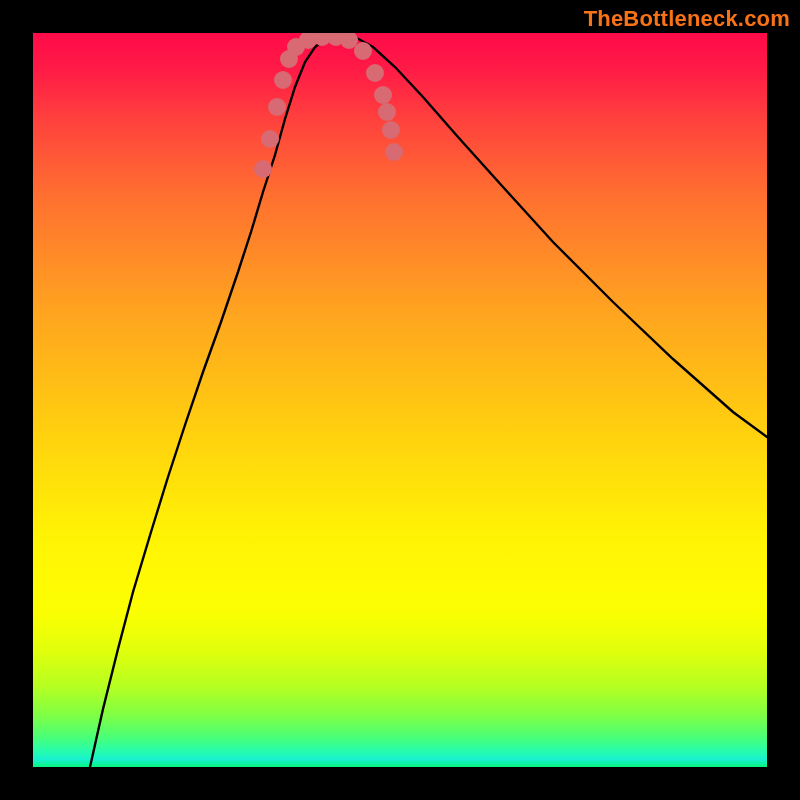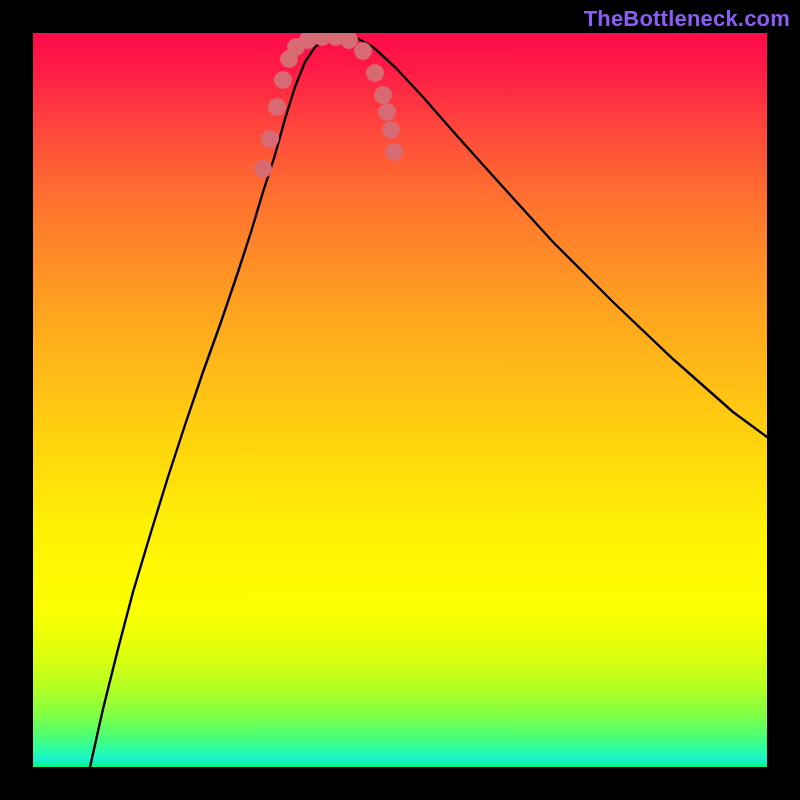--- a/index.html
+++ b/index.html
@@ -52,21 +52,21 @@
       #06f47d 100%
     );
   }
   .watermark {
     position: absolute;
     top: 6px;
     right: 10px;
     font-family: Arial, Helvetica, sans-serif;
     font-size: 22px;
     font-weight: 600;
-    color: #8b5cf6;
+    color: #f97316;
     letter-spacing: 0.2px;
   }
   svg.curve {
     position: absolute;
     left: 0;
     top: 0;
     width: 100%;
     height: 100%;
   }
   .dot {

